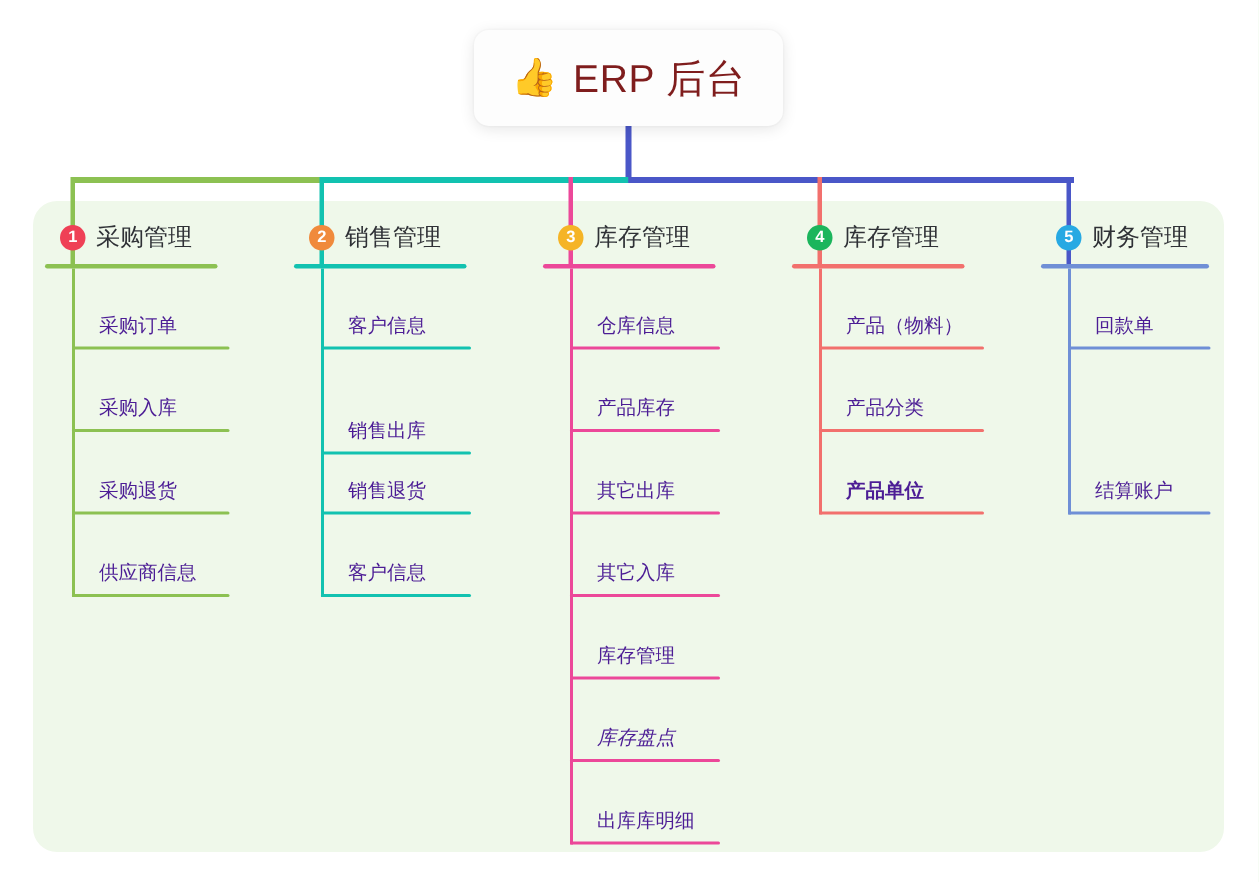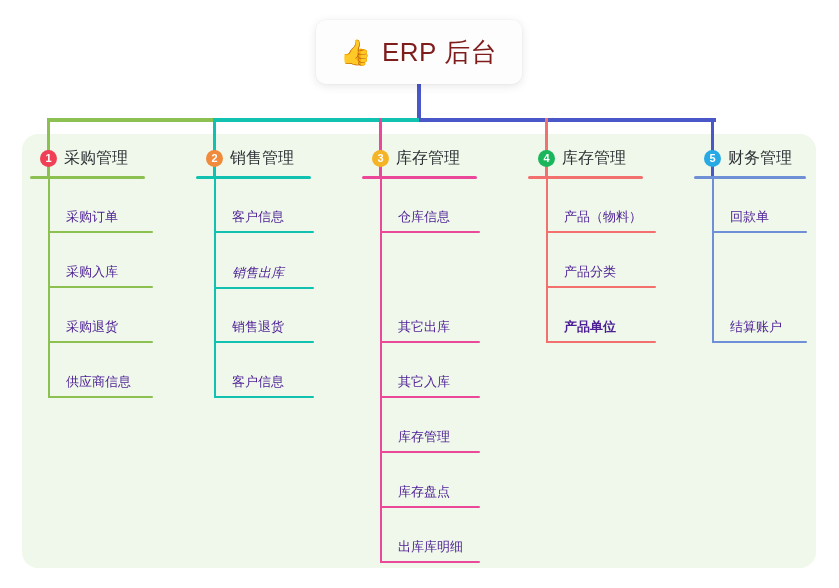--- a/index.html
+++ b/index.html
@@ -129,21 +129,21 @@
           <span class="badge" style="background: rgb(240, 138, 60);">2</span>
           <span class="col-title">销售管理</span>
         </div>
         <div class="head-rule" style="width: 115px; background: rgb(18, 194, 176);"></div>
         <div class="leaves" style="height: 223px;">
           <div class="spine" style="height: 219px; background: rgb(18, 194, 176);"></div>
           <div class="leaf" style="top: 20px; width: 100px;">
             <span class="leaf-label">客户信息</span>
             <div class="leaf-rule" style="width: 100px; background: rgb(18, 194, 176);"></div>
           </div>
-          <div class="leaf" style="top: 76px; width: 100px; font-style: italic;">
+          <div class="leaf" style="top: 90px; width: 100px;">
             <span class="leaf-label">销售出库</span>
             <div class="leaf-rule" style="width: 100px; background: rgb(18, 194, 176);"></div>
           </div>
           <div class="leaf" style="top: 130px; width: 100px;">
             <span class="leaf-label">销售退货</span>
             <div class="leaf-rule" style="width: 100px; background: rgb(18, 194, 176);"></div>
           </div>
           <div class="leaf" style="top: 185px; width: 100px;">
             <span class="leaf-label">客户信息</span>
             <div class="leaf-rule" style="width: 100px; background: rgb(18, 194, 176);"></div>
@@ -155,33 +155,37 @@
           <span class="badge" style="background: rgb(245, 180, 38);">3</span>
           <span class="col-title">库存管理</span>
         </div>
         <div class="head-rule" style="width: 115px; background: rgb(236, 72, 153);"></div>
         <div class="leaves" style="height: 352px;">
           <div class="spine" style="height: 384px; background: rgb(236, 72, 153);"></div>
           <div class="leaf" style="top: 20px; width: 100px;">
             <span class="leaf-label">仓库信息</span>
             <div class="leaf-rule" style="width: 100px; background: rgb(236, 72, 153);"></div>
           </div>
+          <div class="leaf" style="top: 75px; width: 100px;">
+            <span class="leaf-label">产品库存</span>
+            <div class="leaf-rule" style="width: 100px; background: rgb(236, 72, 153);"></div>
+          </div>
           <div class="leaf" style="top: 130px; width: 100px;">
             <span class="leaf-label">其它出库</span>
             <div class="leaf-rule" style="width: 100px; background: rgb(236, 72, 153);"></div>
           </div>
           <div class="leaf" style="top: 185px; width: 100px;">
             <span class="leaf-label">其它入库</span>
             <div class="leaf-rule" style="width: 100px; background: rgb(236, 72, 153);"></div>
           </div>
           <div class="leaf" style="top: 240px; width: 100px;">
             <span class="leaf-label">库存管理</span>
             <div class="leaf-rule" style="width: 100px; background: rgb(236, 72, 153);"></div>
           </div>
-          <div class="leaf" style="top: 295px; width: 100px;">
+          <div class="leaf" style="top: 295px; width: 100px; font-style: italic;">
             <span class="leaf-label">库存盘点</span>
             <div class="leaf-rule" style="width: 100px; background: rgb(236, 72, 153);"></div>
           </div>
           <div class="leaf" style="top: 350px; width: 100px;">
             <span class="leaf-label">出库库明细</span>
             <div class="leaf-rule" style="width: 100px; background: rgb(236, 72, 153);"></div>
           </div>
         </div>
       </div>
       <div class="col" style="left: 528px;">

